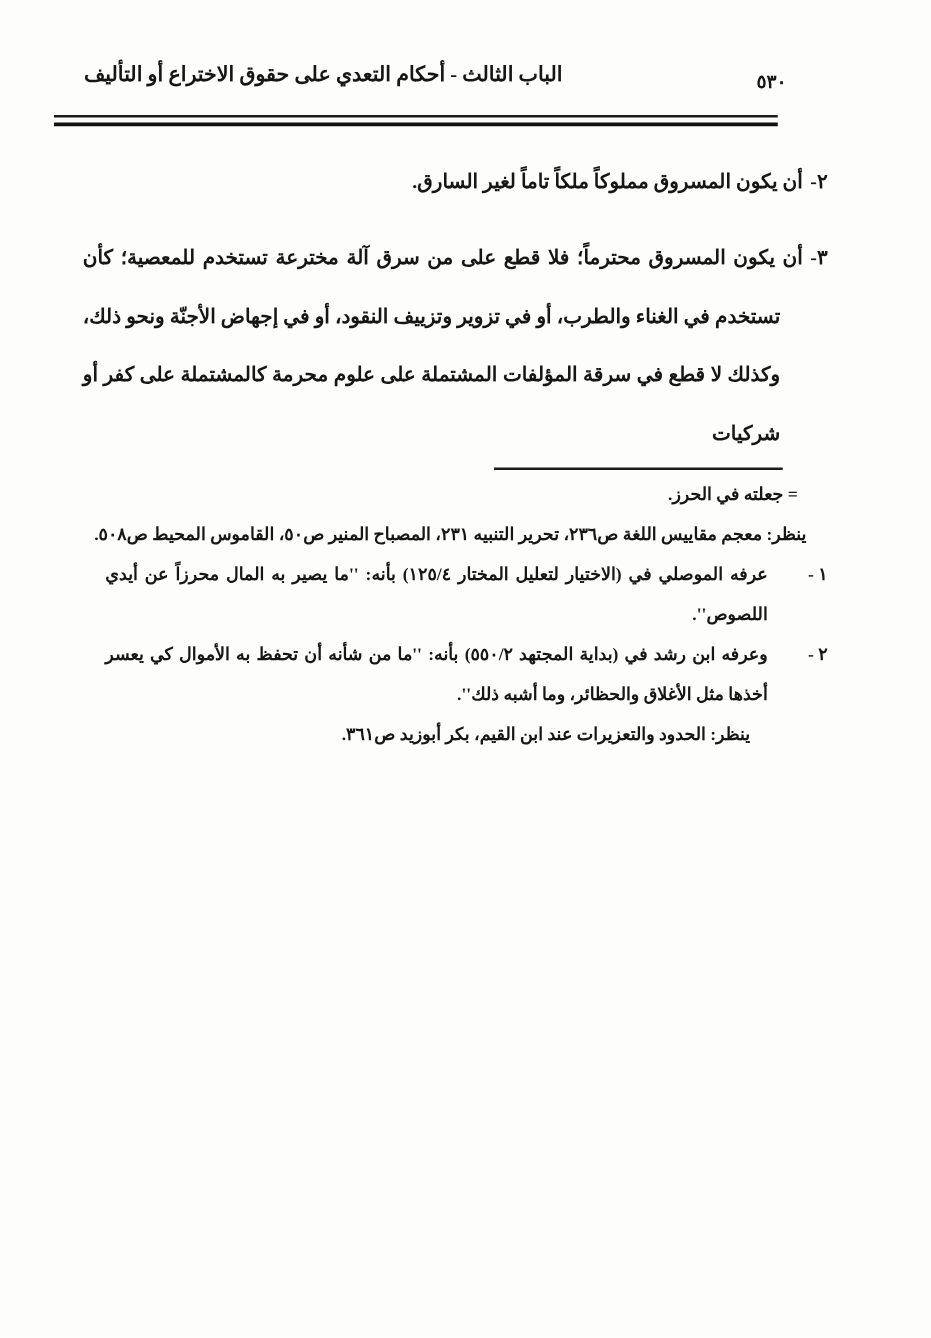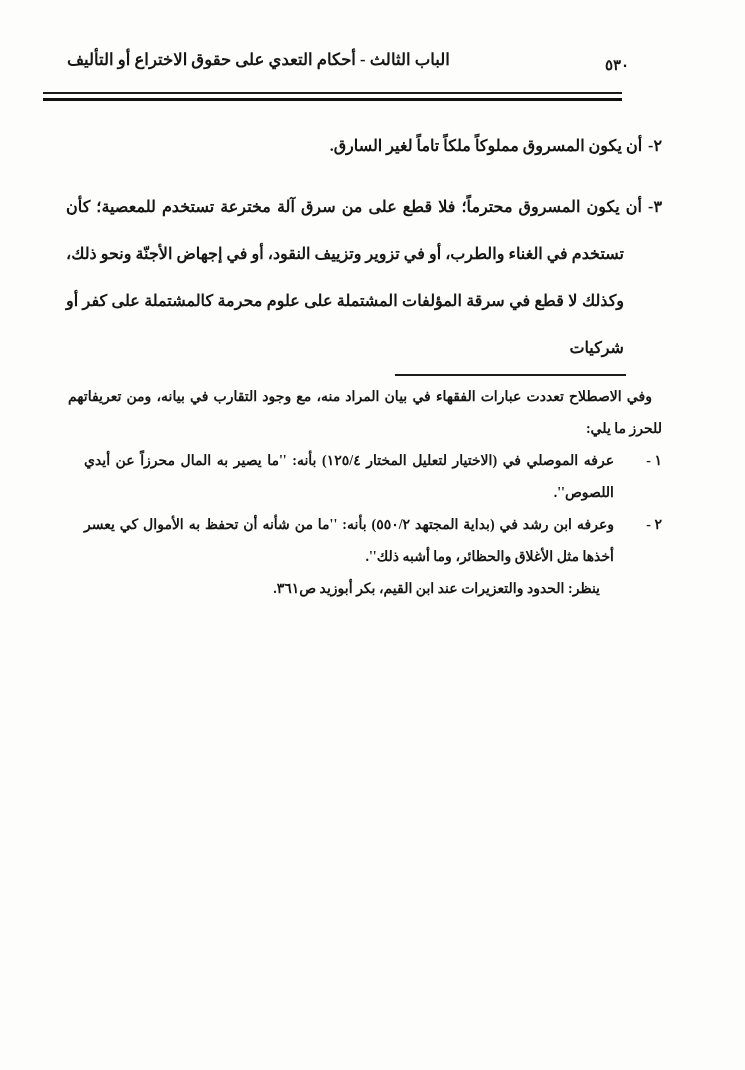--- a/index.html
+++ b/index.html
@@ -65,21 +65,22 @@
   <div class="double-rule"></div>
 
   <div class="body-text">
     <p class="body-item"><span class="b-marker">٢-</span><span>أن يكون المسروق مملوكاً ملكاً تاماً لغير السارق.</span></p>
     <p class="body-item"><span class="b-marker">٣-</span><span>أن يكون المسروق محترماً؛ فلا قطع على من سرق آلة مخترعة تستخدم للمعصية؛ كأن تستخدم في الغناء والطرب، أو في تزوير وتزييف النقود، أو في إجهاض الأجنّة ونحو ذلك، وكذلك لا قطع في سرقة المؤلفات المشتملة على علوم محرمة كالمشتملة على كفر أو شركيات</span></p>
   </div>
 
   <div class="fn-sep"></div>
 
   <div class="footnotes">
-    <p class="fn fn-intro">وفي الاصطلاح تعددت عبارات الفقهاء في بيان المراد منه، مع وجود التقارب في بيانه، ومن تعريفاتهم للحرز ما يلي:</p>
+    <p class="fn fn-cont">= جعلته في الحرز.</p>
+    <p class="fn fn-src">ينظر: معجم مقاييس اللغة ص٢٣٦، تحرير التنبيه ٢٣١، المصباح المنير ص٥٠، القاموس المحيط ص٥٠٨.</p>
 
     <p class="fn fn-item"><span class="fn-num">١ -</span><span>عرفه الموصلي في (الاختيار لتعليل المختار ١٢٥/٤) بأنه: ''ما يصير به المال محرزاً عن أيدي اللصوص''.</span></p>
     <p class="fn fn-item"><span class="fn-num">٢ -</span><span>وعرفه ابن رشد في (بداية المجتهد ٥٥٠/٢) بأنه: ''ما من شأنه أن تحفظ به الأموال كي يعسر أخذها مثل الأغلاق والحظائر، وما أشبه ذلك''.</span></p>
 
     <p class="fn fn-see">ينظر: الحدود والتعزيرات عند ابن القيم، بكر أبوزيد ص٣٦١.</p>
   </div>
 
 </div>
 
 </body></html>

